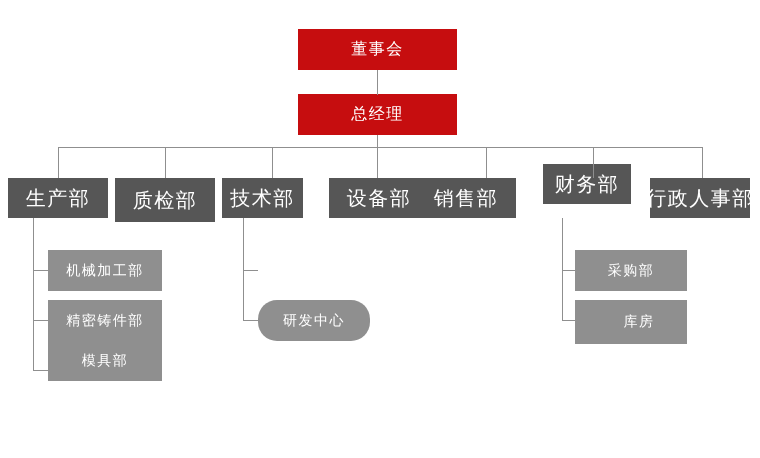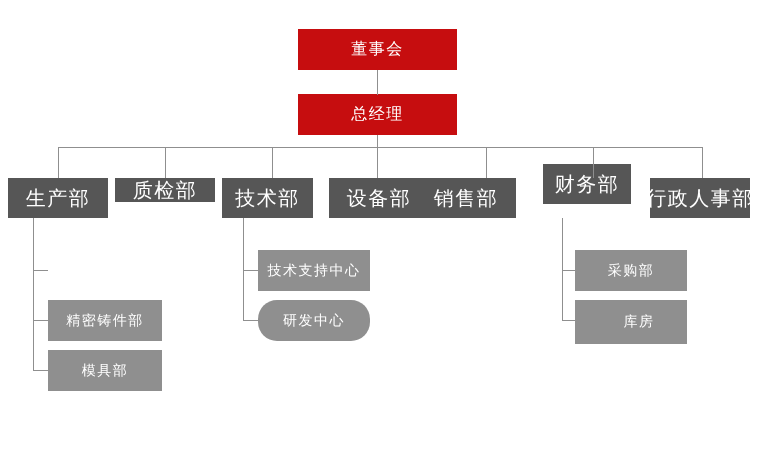--- a/index.html
+++ b/index.html
@@ -32,31 +32,31 @@
 </head>
 <body>
 
 <div class="canvas">
 
   <div class="node exec" style="left:298px; top:29px; width:159px; height:41px;">董事会</div>
 
   <div class="node exec" style="left:298px; top:94px; width:159px; height:41px;">总经理</div>
 
   <div class="node dept" style="left:8px; top:178px; width:100px; height:40px;">生产部</div>
-  <div class="node dept" style="left:115px; top:178px; width:100px; height:24px;">质检部</div>
-  <div class="node dept" style="left:222px; top:178px; width:91px; height:40px;">技术部</div>
+  <div class="node dept" style="left:115px; top:178px; width:100px; height:44px;">质检部</div>
+  <div class="node dept" style="left:222px; top:178px; width:81px; height:40px;">技术部</div>
   <div class="node dept" style="left:329px; top:178px; width:100px; height:40px;">设备部</div>
   <div class="node dept" style="left:416px; top:178px; width:100px; height:40px;">销售部</div>
   <div class="node dept" style="left:543px; top:164px; width:88px; height:40px;">财务部</div>
   <div class="node dept" style="left:650px; top:178px; width:100px; height:40px;">行政人事部</div>
 
+  <div class="node sub" style="left:48px; top:250px; width:114px; height:41px;">机械加工部</div>
   <div class="node sub" style="left:48px; top:300px; width:114px; height:41px;">精密铸件部</div>
-  <div class="node sub" style="left:48px; top:350px; width:114px; height:41px;">模具部</div>
+  <div class="node sub" style="left:48px; top:340px; width:114px; height:41px;">模具部</div>
 
-  <div class="node sub" style="left:258px; top:250px; width:112px; height:41px;">技术支持中心</div>
   <div class="node sub" style="left:258px; top:300px; width:112px; height:41px;border-radius:19px;">研发中心</div>
 
   <div class="node sub" style="left:575px; top:250px; width:112px; height:41px;">采购部</div>
   <div class="node sub" style="left:575px; top:300px; width:112px; height:44px;padding-left:16px;">库房</div>
 
   <div class="line v" style="left:377px; top:70px;  height:25px;"></div>
   <div class="line v" style="left:377px; top:135px; height:43px;"></div>
   <div class="line h" style="left:58px;  top:147px; width:645px;"></div>
   <div class="line v" style="left:58px;  top:147px; height:31px;"></div>
   <div class="line v" style="left:165px; top:147px; height:31px;"></div>

